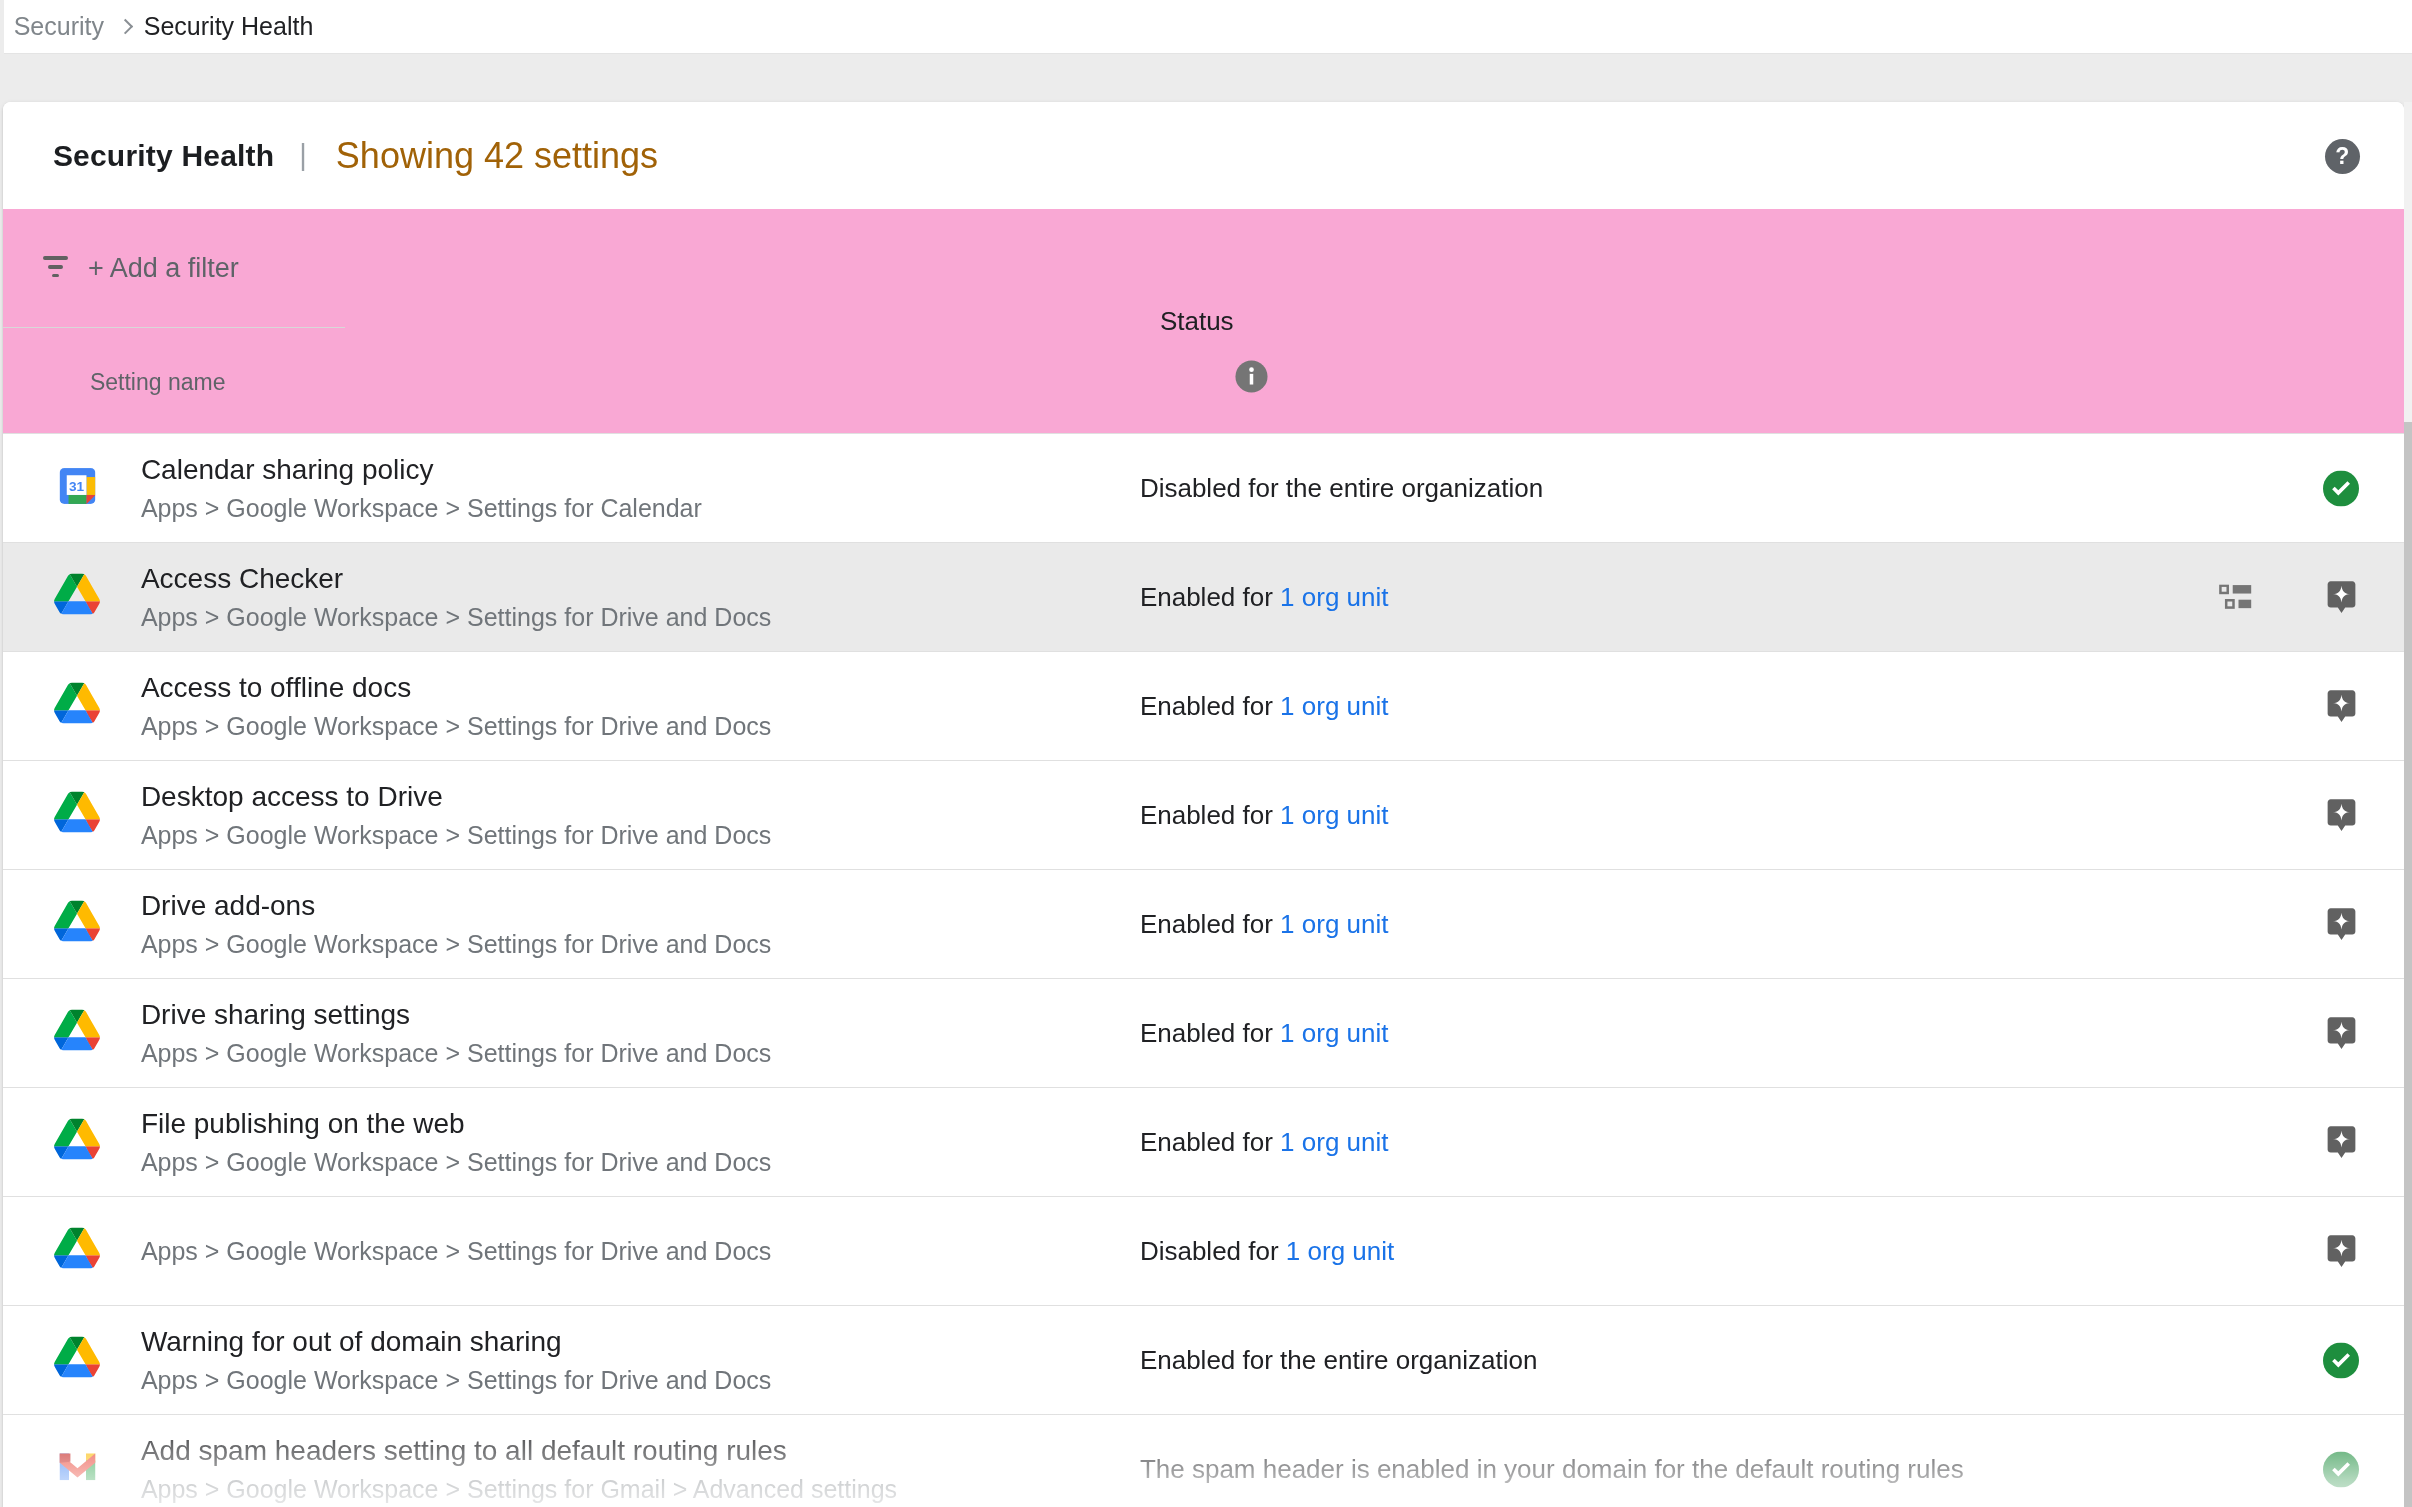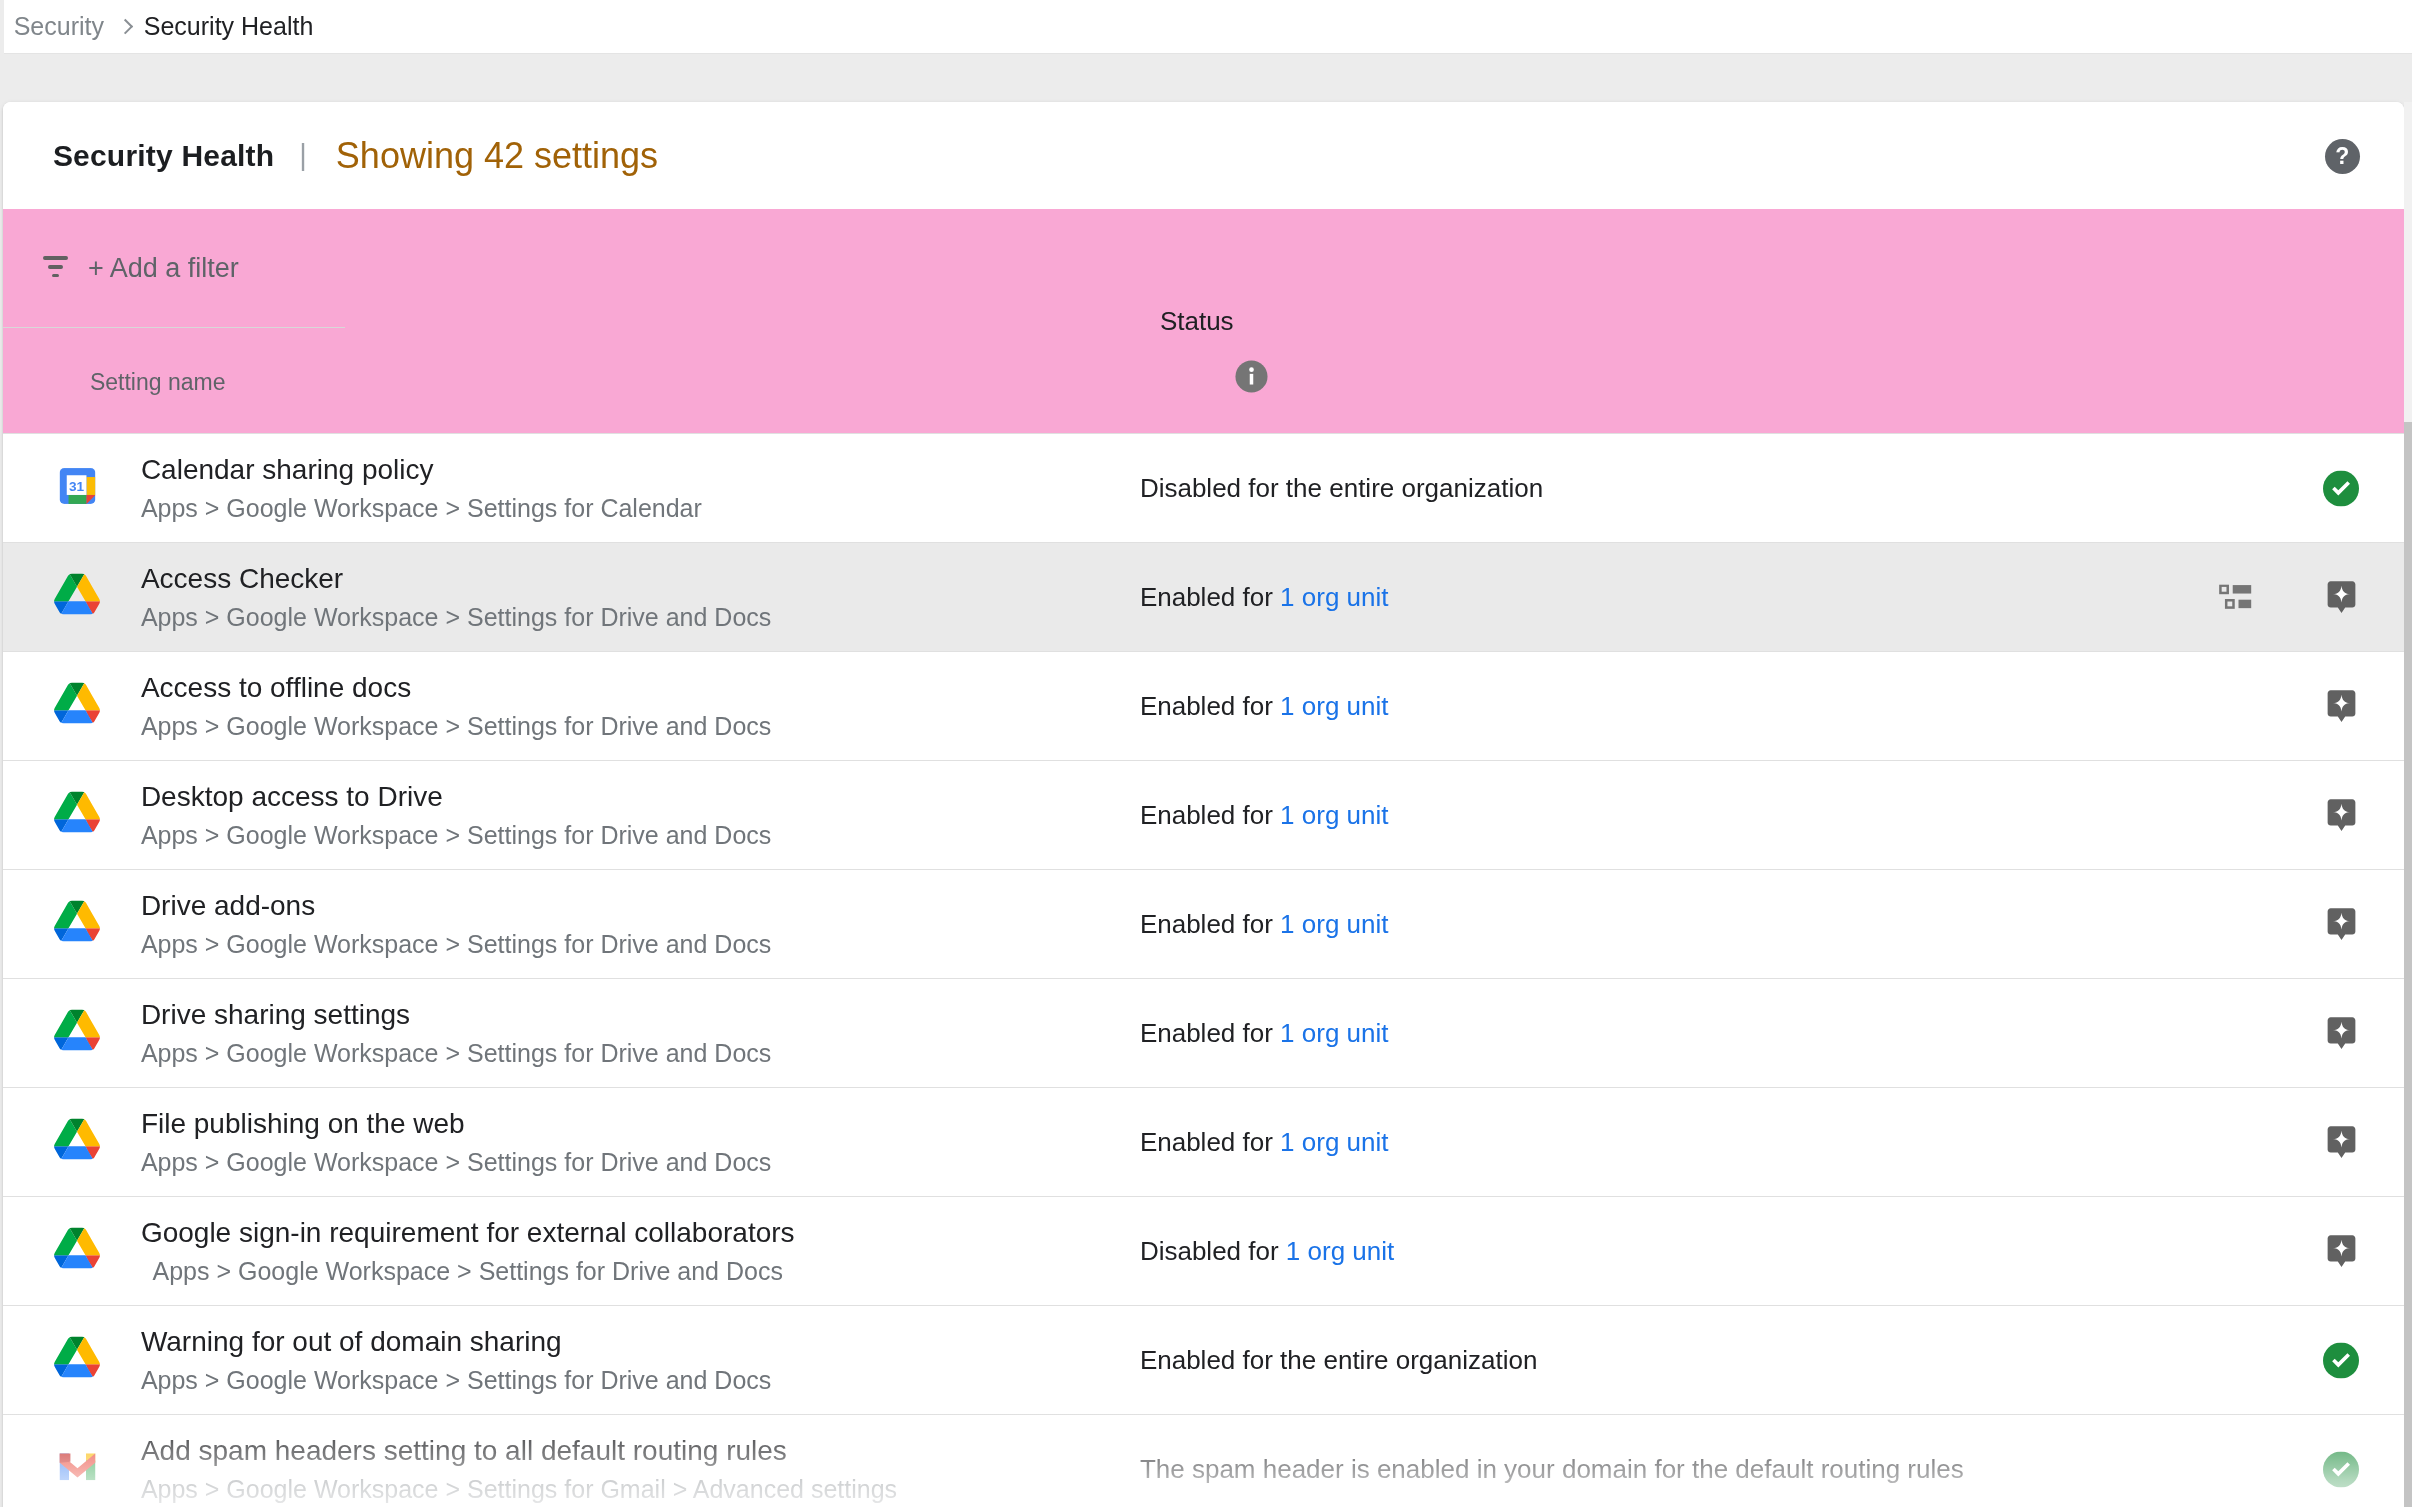--- a/index.html
+++ b/index.html
@@ -325,21 +325,20 @@
           <svg width="46" height="41" viewBox="0 0 87.3 78">
      <path d="M6.6 66.85l3.85 6.65c.8 1.4 1.95 2.5 3.3 3.3L27.5 53H0c0 1.55.4 3.1 1.2 4.5z" fill="#0066DA"></path>
      <path d="M43.65 25L29.9 1.2c-1.35.8-2.5 1.9-3.3 3.3l-25.4 44A9.06 9.06 0 000 53h27.5z" fill="#00AC47"></path>
      <path d="M73.55 76.8c1.35-.8 2.5-1.9 3.3-3.3l1.6-2.75 7.65-13.25c.8-1.4 1.2-2.95 1.2-4.5H59.8l5.85 11.5z" fill="#EA4335"></path>
      <path d="M43.65 25L57.4 1.2C56.05.4 54.5 0 52.9 0H34.4c-1.6 0-3.15.45-4.5 1.2z" fill="#00832D"></path>
      <path d="M59.8 53H27.5L13.75 76.8c1.35.8 2.9 1.2 4.5 1.2h50.8c1.6 0 3.15-.45 4.5-1.2z" fill="#2684FC"></path>
      <path d="M73.4 26.5l-12.7-22c-.8-1.4-1.95-2.5-3.3-3.3L43.65 25l16.15 28h27.45c0-1.55-.4-3.1-1.2-4.5z" fill="#FFBA00"></path>
           </svg>
         </span>
     <div class="row-text">
-      <div class="row-title">Google sign-in requirement for external collaborators</div>
       <div class="row-path">Apps &gt; Google Workspace &gt; Settings for Drive and Docs</div>
     </div>
     <div class="status">
       <span class="status-text">Disabled for </span><a class="status-link">1 org unit</a>
     </div>
 
     <span class="trailing">
           <svg width="37" height="40" viewBox="0 0 24 25">
      <path d="M5 2h14c1.1 0 2 .9 2 2v13c0 1.1-.9 2-2 2h-4.6L12 22.6 9.6 19H5c-1.1 0-2-.9-2-2V4c0-1.1.9-2 2-2z" fill="#616161"></path>
      <path d="M12 4.8c.5 3.7 1.8 5 5.5 5.5-3.7.5-5 1.8-5.5 5.5-.5-3.7-1.8-5-5.5-5.5 3.7-.5 5-1.8 5.5-5.5z" fill="#fff"></path>

